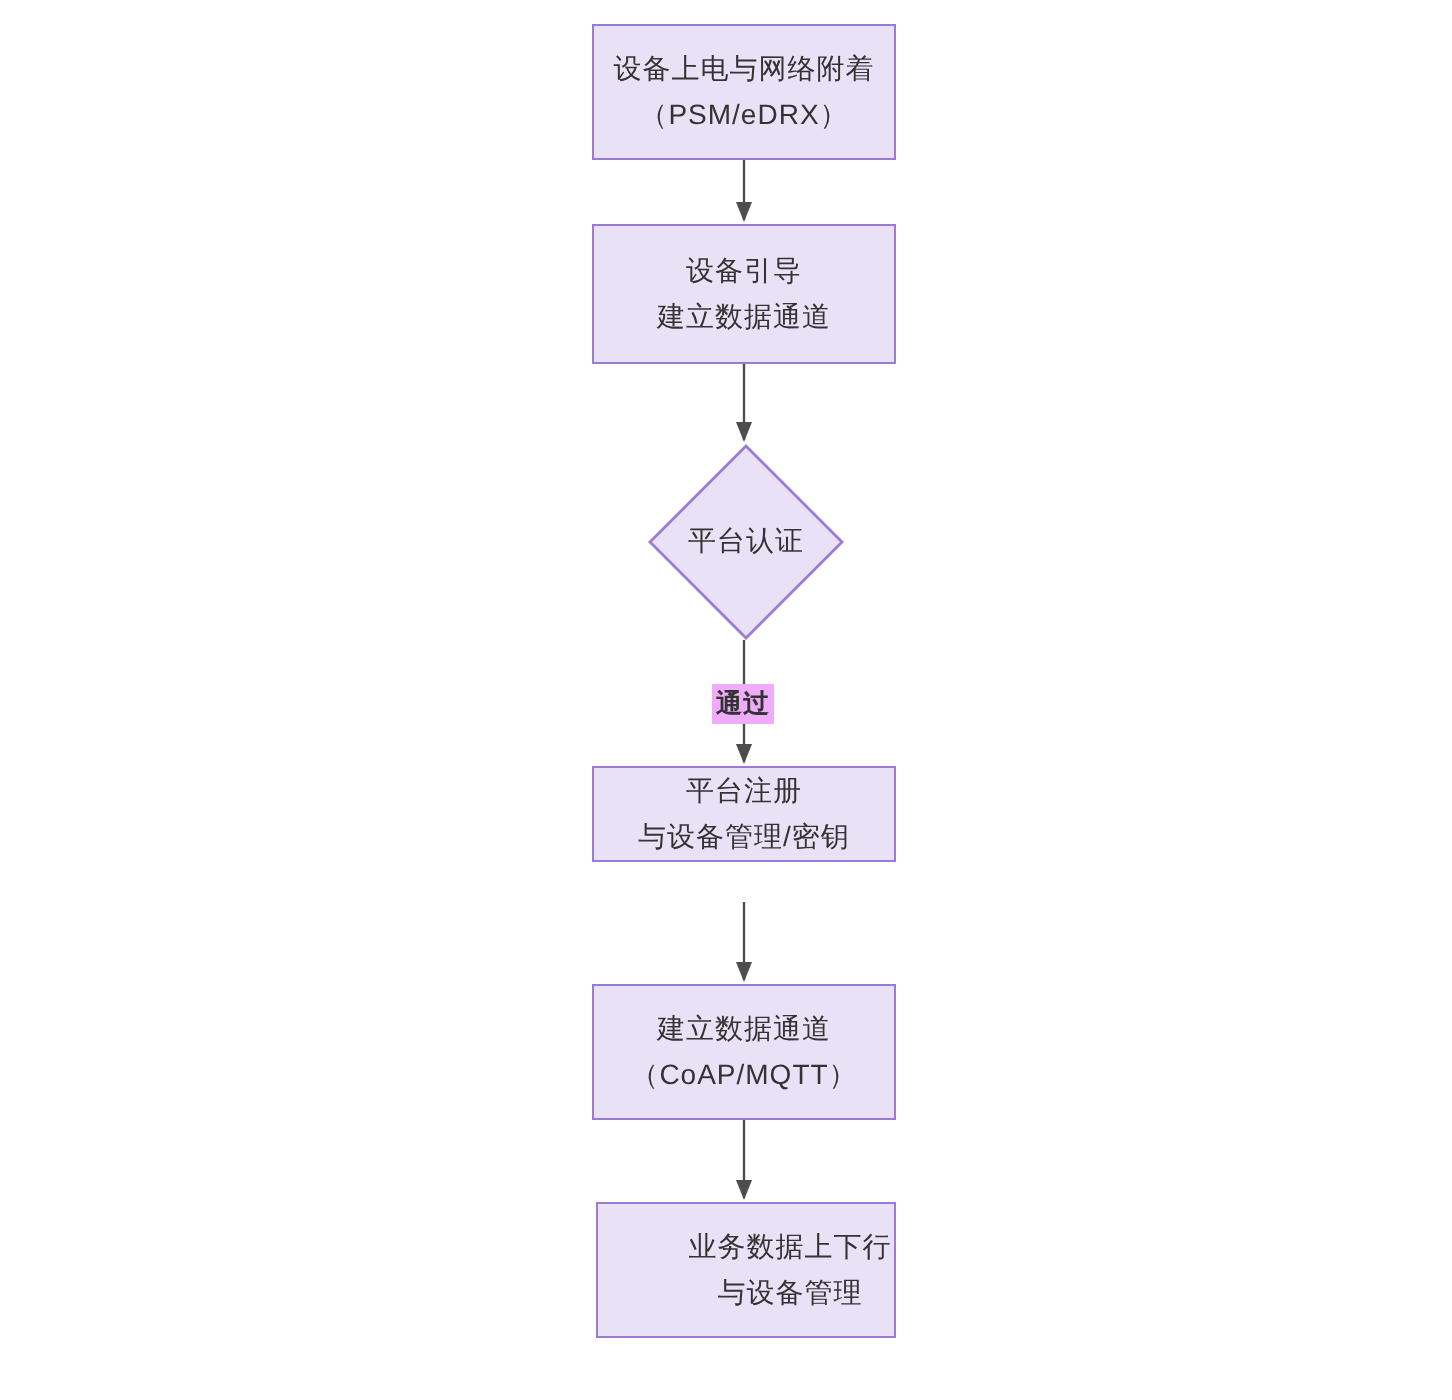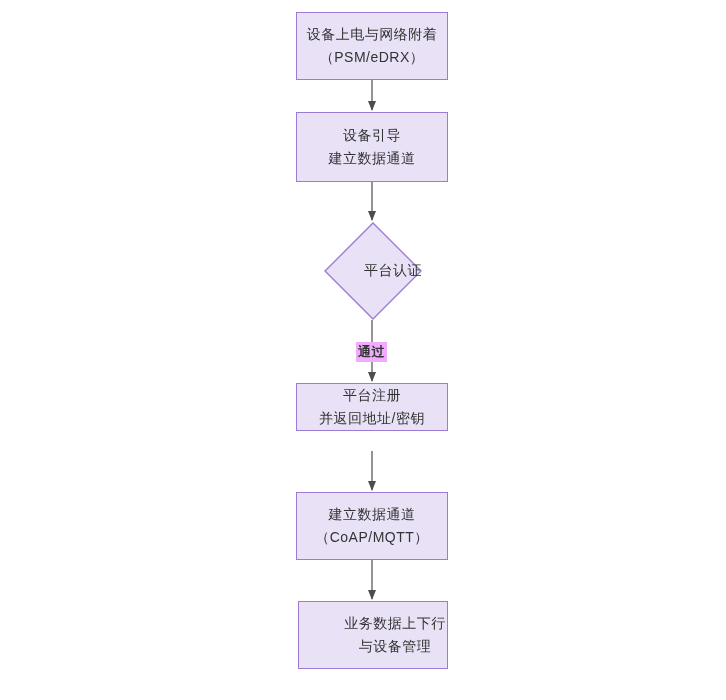--- a/index.html
+++ b/index.html
@@ -53,21 +53,21 @@
     height: 100%;
   }
   .node-diamond-label {
     position: absolute;
     left: 0;
     top: 0;
     width: 100%;
     height: 100%;
     display: flex;
     align-items: center;
-    justify-content: flex-end;
+    justify-content: center;
     color: #333333;
     font-size: 14px;
     letter-spacing: 0.5px;
     white-space: nowrap;
   }
   .edge-label {
     position: absolute;
     background: #f0abfc;
     color: #333333;
     font-size: 13px;
@@ -124,21 +124,21 @@
     <span>平台认证</span>
   </div>
 </div>
 
 <div class="edge-label" style="left:356px; top:342px;">
   <span>通过</span>
 </div>
 
 <div class="node node-rect" style="left:296px; top:383px; width:152px; height:48px;">
   <span>平台注册</span>
-  <span>并返回地址/密钥</span>
+  <span>与设备管理/密钥</span>
 </div>
 
 <div class="node node-rect" style="left:296px; top:492px; width:152px; height:68px;">
   <span>建立数据通道</span>
   <span>（CoAP/MQTT）</span>
 </div>
 
 <div class="node node-rect" style="left:298px; top:601px; width:150px; height:68px;padding-left:44px;">
   <span>业务数据上下行</span>
   <span>与设备管理</span>

